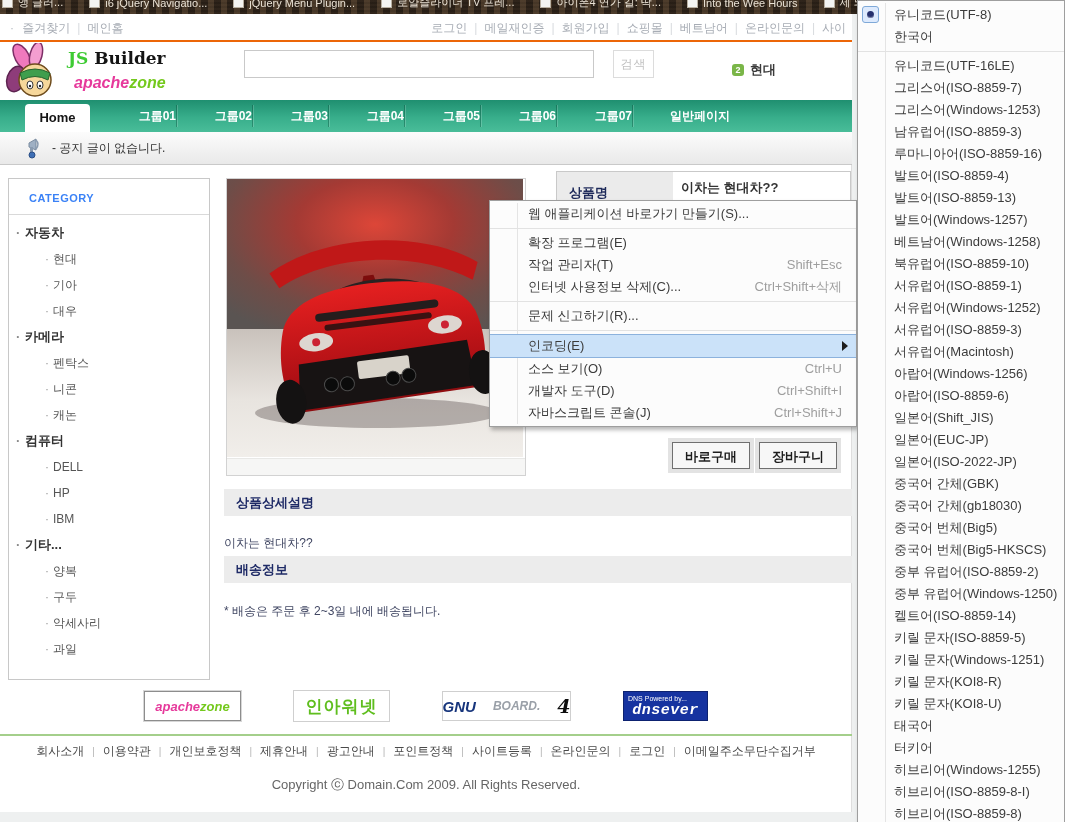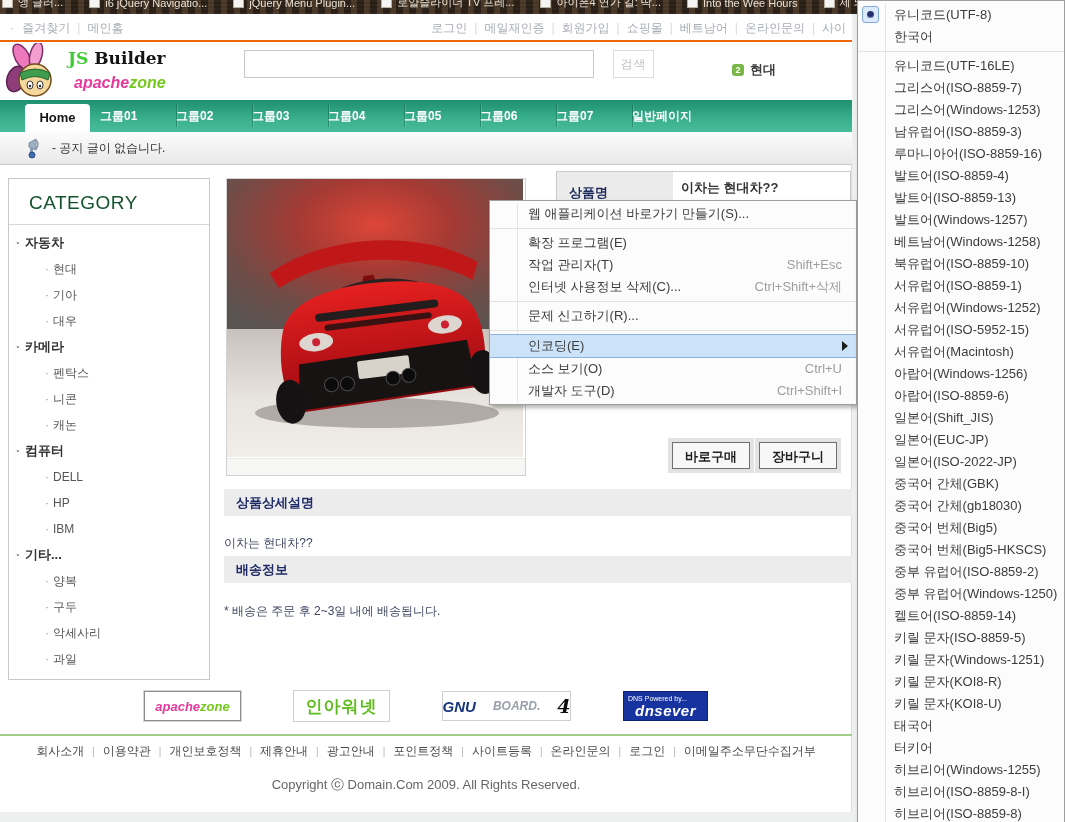--- a/index.html
+++ b/index.html
@@ -35,30 +35,30 @@
   .logo-apache{color:#e6399b;}
   .logo-zone{color:#74c91d;}
   .search-input{position:absolute;left:244px;top:8px;width:350px;height:28px;border:1px solid #c9c9c9;box-sizing:border-box;background:#fff;font-size:13px;padding:0 6px;}
   .search-btn{position:absolute;left:613px;top:8px;width:41px;height:28px;background:#fff;border:1px solid #dcdcdc;color:#c0c0c0;font-size:12px;letter-spacing:1px;cursor:pointer;}
   .badge{position:absolute;left:732px;top:22px;width:12px;height:12px;background:#7ab648;border-radius:3px;color:#fff;font-size:9px;font-weight:bold;text-align:center;line-height:12px;}
   .badge-label{position:absolute;left:750px;top:19px;font-size:13px;font-weight:bold;color:#3a3a3a;}
 
   .nav{position:absolute;left:0;top:86px;width:852px;height:32px;background:linear-gradient(180deg,#1f8f70 0%,#38ae8b 55%,#49bd99 100%);}
   .home-tab{position:absolute;left:25px;top:4px;width:65px;height:28px;background:#fff;border-radius:4px 4px 0 0;text-align:center;line-height:28px;font-size:13px;font-weight:bold;color:#151515;cursor:pointer;}
   .tabs{position:absolute;left:100px;top:0;height:32px;display:flex;align-items:center;}
-  .tab{width:76px;text-align:left;color:#fff;font-weight:bold;font-size:12px;position:relative;cursor:pointer;}
+  .tab{width:76px;text-align:right;color:#fff;font-weight:bold;font-size:12px;position:relative;cursor:pointer;}
   .tab:last-child{width:98px;}
   .tab + .tab::before{content:"";position:absolute;left:0;top:-3px;height:22px;width:1px;background:rgba(0,62,45,.35);box-shadow:1px 0 0 rgba(255,255,255,.18);}
 
   .noticebar{position:absolute;left:0;top:118px;width:852px;height:33px;background:linear-gradient(180deg,#fcfcfc,#e9e9e9);border-bottom:1px solid #c9c9c9;display:flex;align-items:center;padding-left:26px;box-sizing:border-box;font-size:12px;color:#333;}
   .notice-ico{margin-right:9px;flex:none;}
 
   
   .sidebar{position:absolute;left:8px;top:164px;width:202px;height:502px;border:1px solid #c8c8c8;background:#fff;box-sizing:border-box;}
-  .sb-title{margin:13px 0 0 20px;font-size:19px;font-weight:normal;color:#14532d;letter-spacing:.5px;}
+  .sb-title{margin:13px 0 0 20px;font-size:11px;font-weight:bold;color:#3b82f6;letter-spacing:.5px;}
   .sb-hr{margin-top:10px;border-top:1px solid #d9d9d9;height:0;}
   .sb-list{padding-top:5px;}
   .sb-row{height:26px;line-height:26px;font-size:12px;color:#555;padding-left:44px;position:relative;cursor:pointer;white-space:nowrap;}
   .sb-row::before{content:"·";position:absolute;left:36px;color:#9a9a9a;}
   .sb-row.group{padding-left:16px;font-size:13px;font-weight:bold;color:#333;}
   .sb-row.group::before{left:7px;color:#8a8a8a;}
 
   
   .prod-image{position:absolute;left:226px;top:164px;width:298px;height:296px;border:1px solid #d2d2d2;background:#fff;cursor:pointer;}
   .prod-image .strip{position:absolute;left:0;bottom:0;width:100%;height:16px;background:#f6f6f5;border-top:1px solid #e8e8e6;}
@@ -87,21 +87,21 @@
   .bn-apache{width:97px;border:1px solid #8d8d8d;box-shadow:0 0 0 1px #d7d7d7;font-weight:bold;font-style:italic;font-size:13px;}
   .bn-apache .a1{color:#e6399b;}
   .bn-apache .a2{color:#74c91d;}
   .bn-ina{width:97px;height:32px;border:1px solid #cfcfcf;color:#5fbe1e;font-weight:bold;font-size:17px;letter-spacing:1px;}
   .bn-gnu{width:129px;border:1px solid #cfcfcf;gap:17px;font-style:italic;}
   .bn-gnu .g1{font-weight:bold;font-size:15px;color:#17357c;}
   .bn-gnu .g2{font-weight:bold;font-size:12px;color:#9aa0a8;}
   .bn-gnu .g3{font-weight:bold;font-size:19px;color:#0d0d0d;font-family:"DejaVu Serif","Liberation Serif",serif;}
   .bn-dns{width:85px;background:#1633a0;border:1px solid #0d2270;flex-direction:column;line-height:1;}
   .bn-dns .d1{font-size:7px;color:#fff;align-self:flex-start;margin:1px 0 1px 4px;}
-  .bn-dns .d2{font-size:15px;font-weight:bold;font-style:italic;color:#fff;letter-spacing:.5px;}
+  .bn-dns .d2{font-size:15px;font-weight:bold;font-style:italic;color:#fff;letter-spacing:.5px;font-family:Liberation Mono, monospace;}
 
   .gline{position:absolute;left:0;top:720px;width:852px;height:2px;background:#a4cf8b;}
   .flinks{position:absolute;left:0;top:729px;width:852px;text-align:center;font-size:12px;color:#4a4a4a;}
   .flink{cursor:pointer;}
   .flink:not(:last-child)::after{content:"|";margin:0 8px;color:#b5b5b5;font-size:10px;}
   .copyright{position:absolute;left:0;top:762px;width:852px;text-align:center;font-size:13px;color:#666;}
 
   
   #cmenu{position:absolute;left:489px;top:200px;width:368px;background:#fcfcfc;border:1px solid #9e9e9e;box-shadow:2px 3px 4px rgba(0,0,0,.28);padding:2px 0;z-index:40;font-size:13px;color:#3c3c3c;box-sizing:border-box;}
   #cmenu::before{content:"";position:absolute;left:27px;top:2px;bottom:2px;width:1px;background:#e4e4e4;}
@@ -382,20 +382,25 @@
       <div class="cm-row">
         <span class="cm-label">소스 보기(O)</span>
         <span class="cm-shortcut">Ctrl+U</span>
         
       </div>
       <div class="cm-row">
         <span class="cm-label">개발자 도구(D)</span>
         <span class="cm-shortcut">Ctrl+Shift+I</span>
         
       </div>
+      <div class="cm-row">
+        <span class="cm-label">자바스크립트 콘솔(J)</span>
+        <span class="cm-shortcut">Ctrl+Shift+J</span>
+        
+      </div>
     </div>
 
   <div id="emenu">
 
   <div class="em-row selected">
         <span class="radio-box">
           <span class="radio-dot"></span>
         </span>
         <span class="em-label">유니코드(UTF-8)</span>
       </div>
@@ -450,21 +455,21 @@
       <div class="em-row">
         
         <span class="em-label">서유럽어(ISO-8859-1)</span>
       </div>
       <div class="em-row">
         
         <span class="em-label">서유럽어(Windows-1252)</span>
       </div>
       <div class="em-row">
         
-        <span class="em-label">서유럽어(ISO-5952-15)</span>
+        <span class="em-label">서유럽어(ISO-8859-3)</span>
       </div>
       <div class="em-row">
         
         <span class="em-label">서유럽어(Macintosh)</span>
       </div>
       <div class="em-row">
         
         <span class="em-label">아랍어(Windows-1256)</span>
       </div>
       <div class="em-row">

